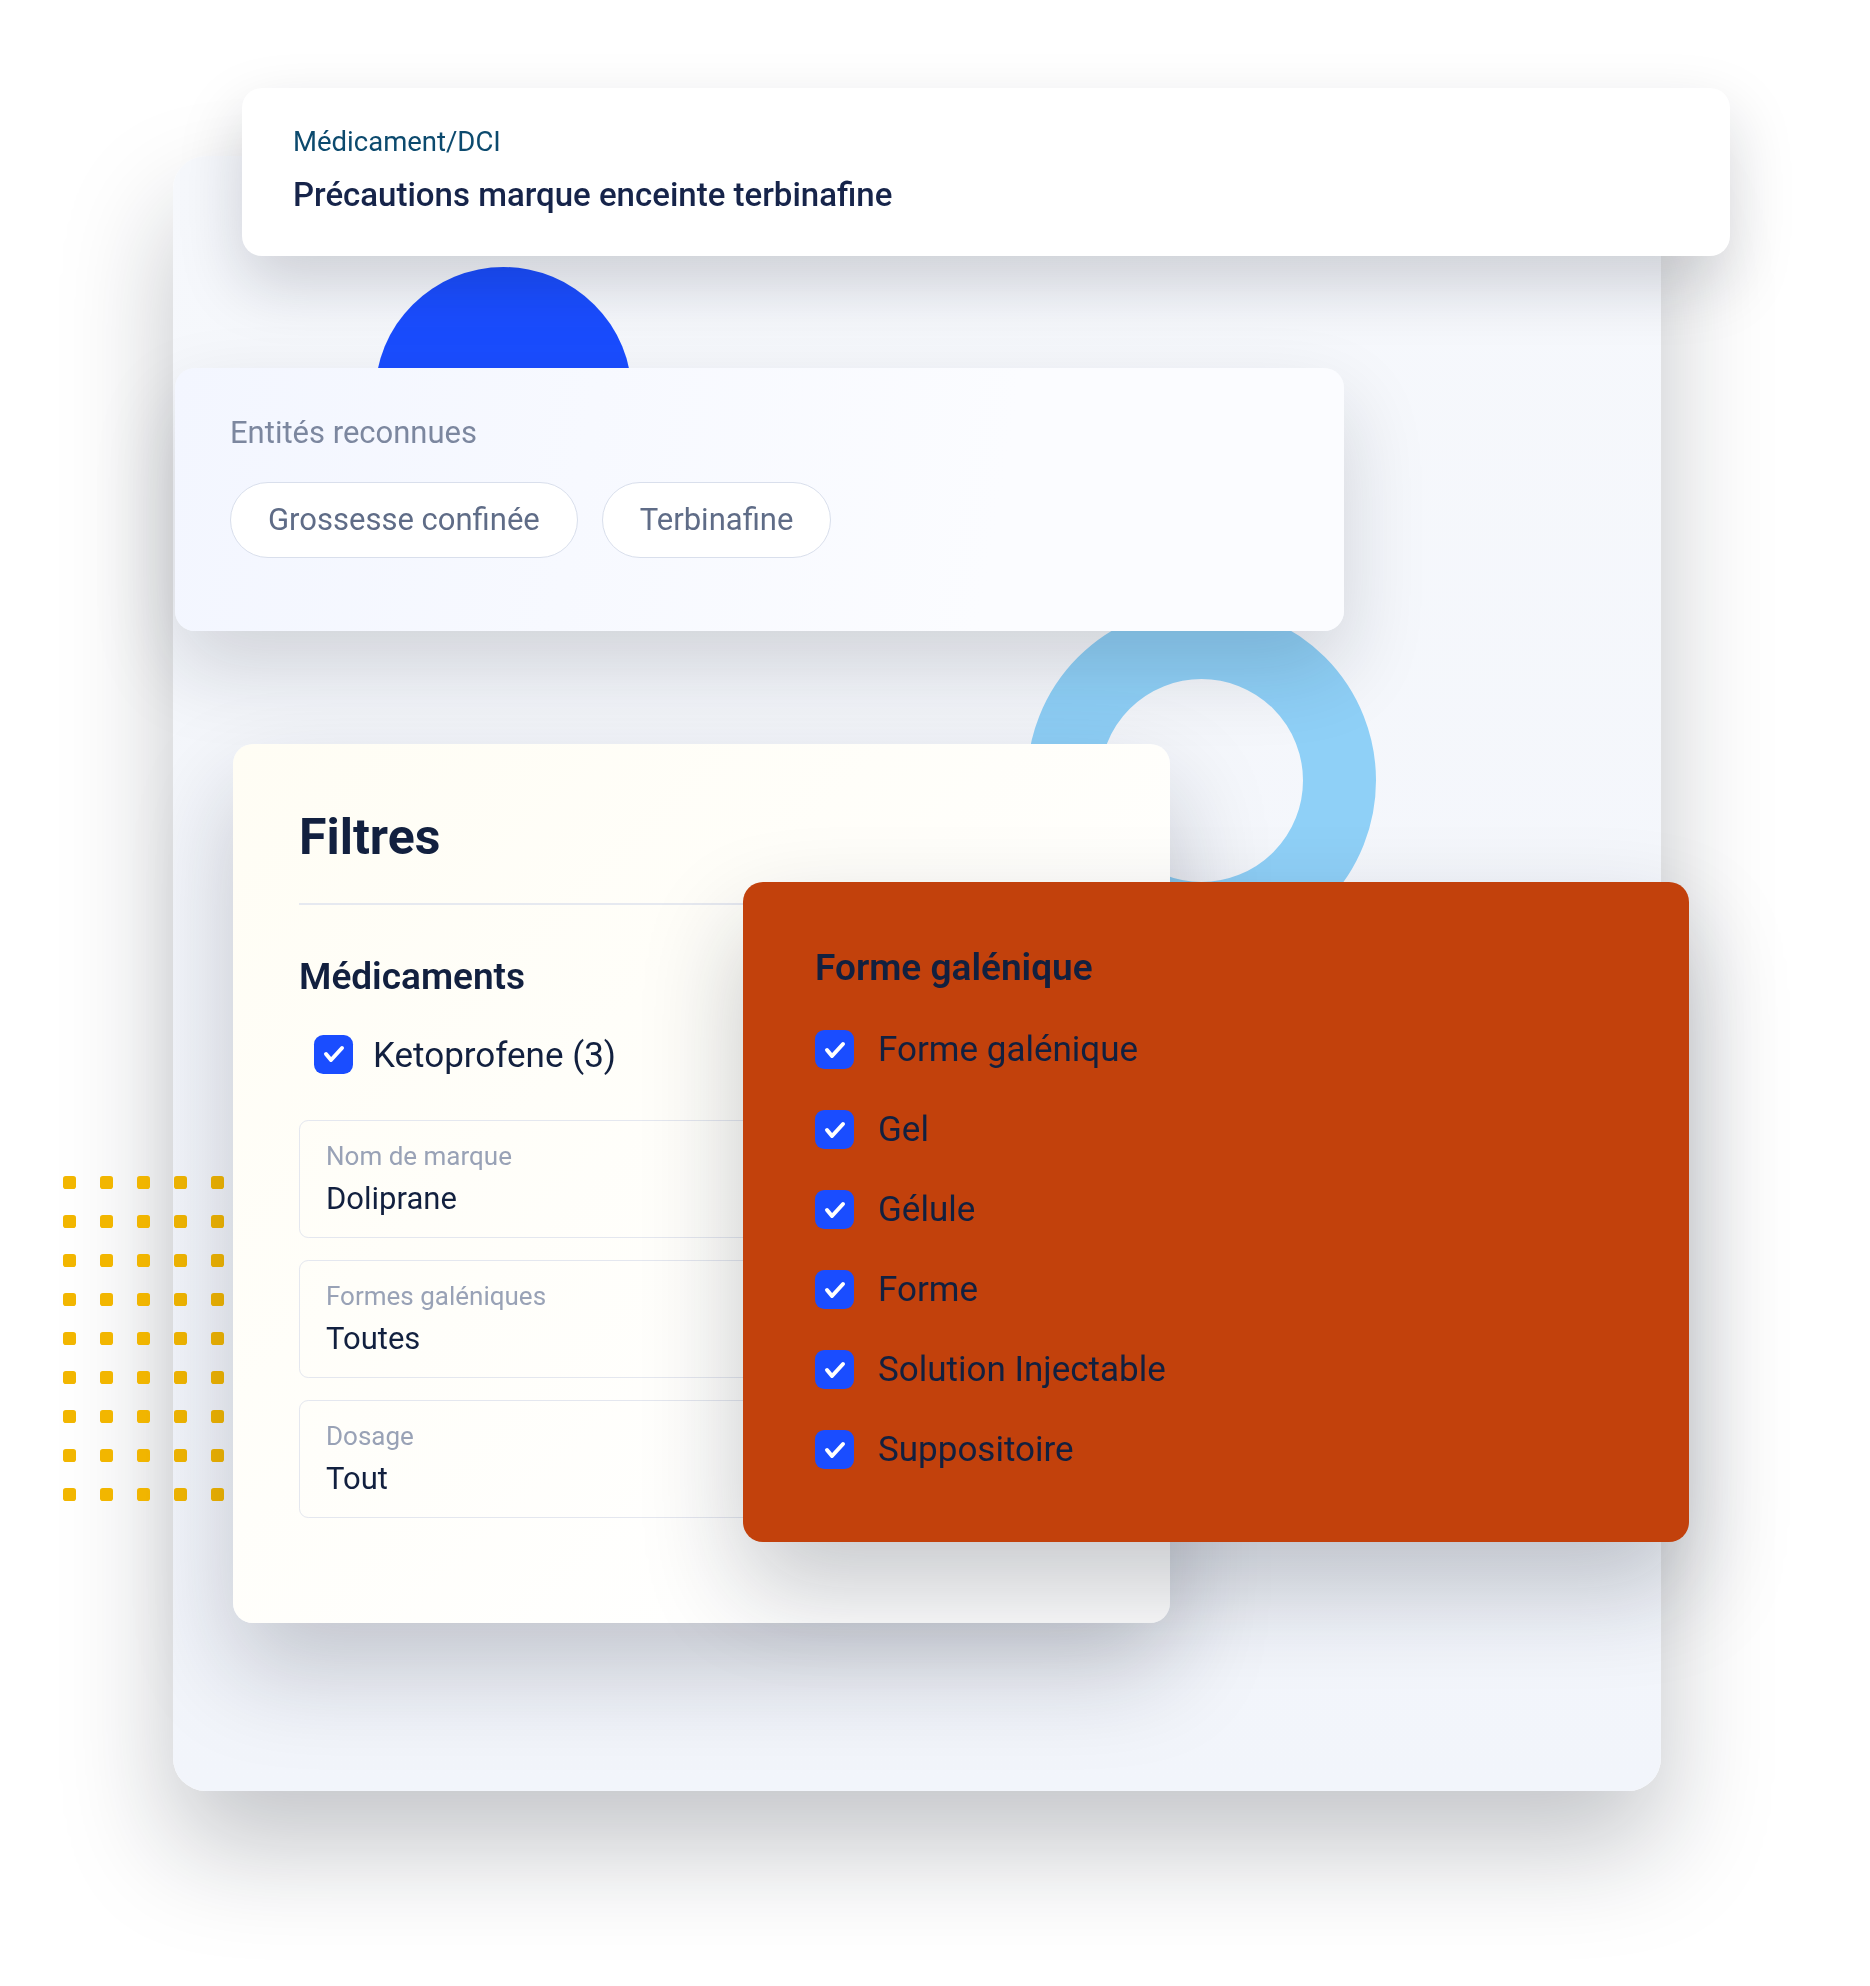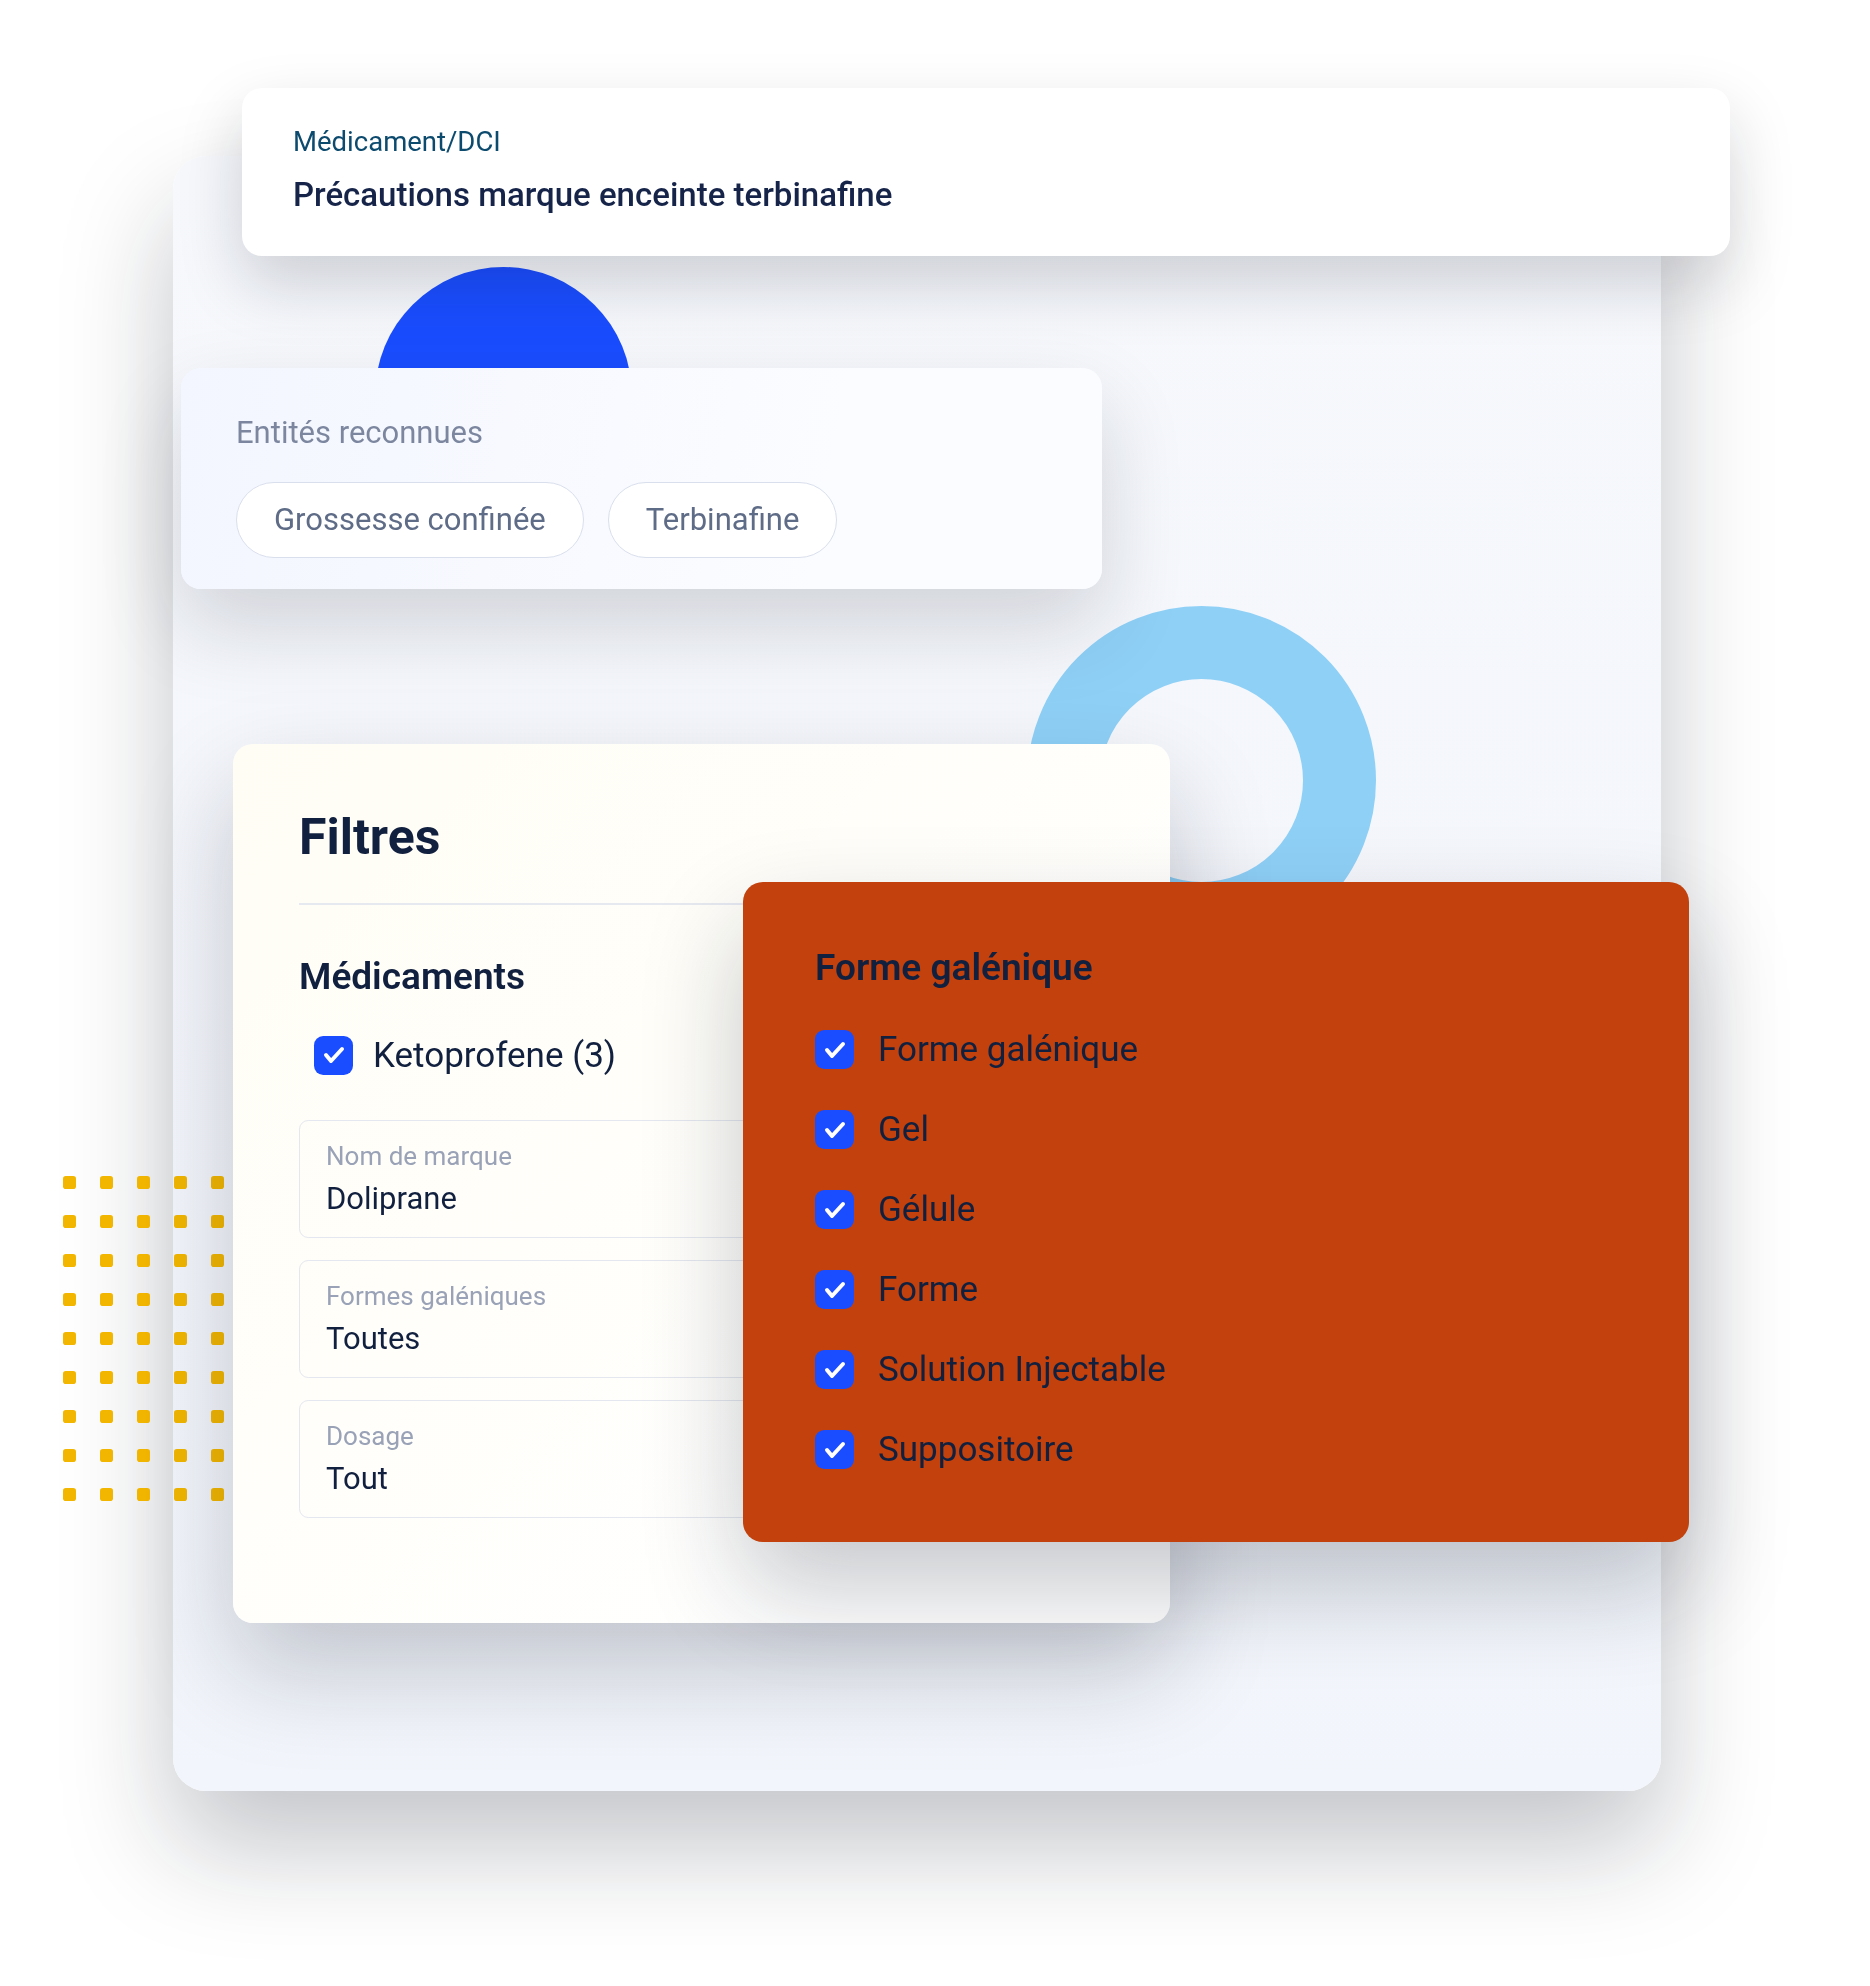--- a/index.html
+++ b/index.html
@@ -90,27 +90,27 @@
   }
   .search-value {
     color: #16244a;
     font-size: 33px;
     font-weight: 500;
   }
 
   
   .entities-card {
     position: absolute;
-    left: 118px;
+    left: 112px;
     top: 331px;
-    width: 921px;
+    width: 1169px;
     background: linear-gradient(100deg, #f3f6ff 0%, #fbfcff 70%);
     border-radius: 20px;
     box-shadow: 0 37px 83px rgba(16,24,40,0.16);
-    padding: 46px 55px 31px;
+    padding: 46px 55px 73px;
     z-index: 6;
   }
   .entities-title {
     color: #7c879f;
     font-size: 31px;
     margin-bottom: 31px;
   }
   .pill-row {
     display: flex;
     gap: 24px;
@@ -148,21 +148,20 @@
     margin-bottom: 50px;
   }
   .filters-subheading {
     color: #12203f;
     font-size: 37px;
     font-weight: 600;
     margin-bottom: 37px;
   }
   .med-row {
     display: flex;
-    align-items: center;
     gap: 20px;
     margin-bottom: 44px;
     padding-left: 15px;
   }
   .checkbox {
     width: 39px;
     height: 39px;
     background: #1a4dff;
     border-radius: 9.2px;
     display: flex;

